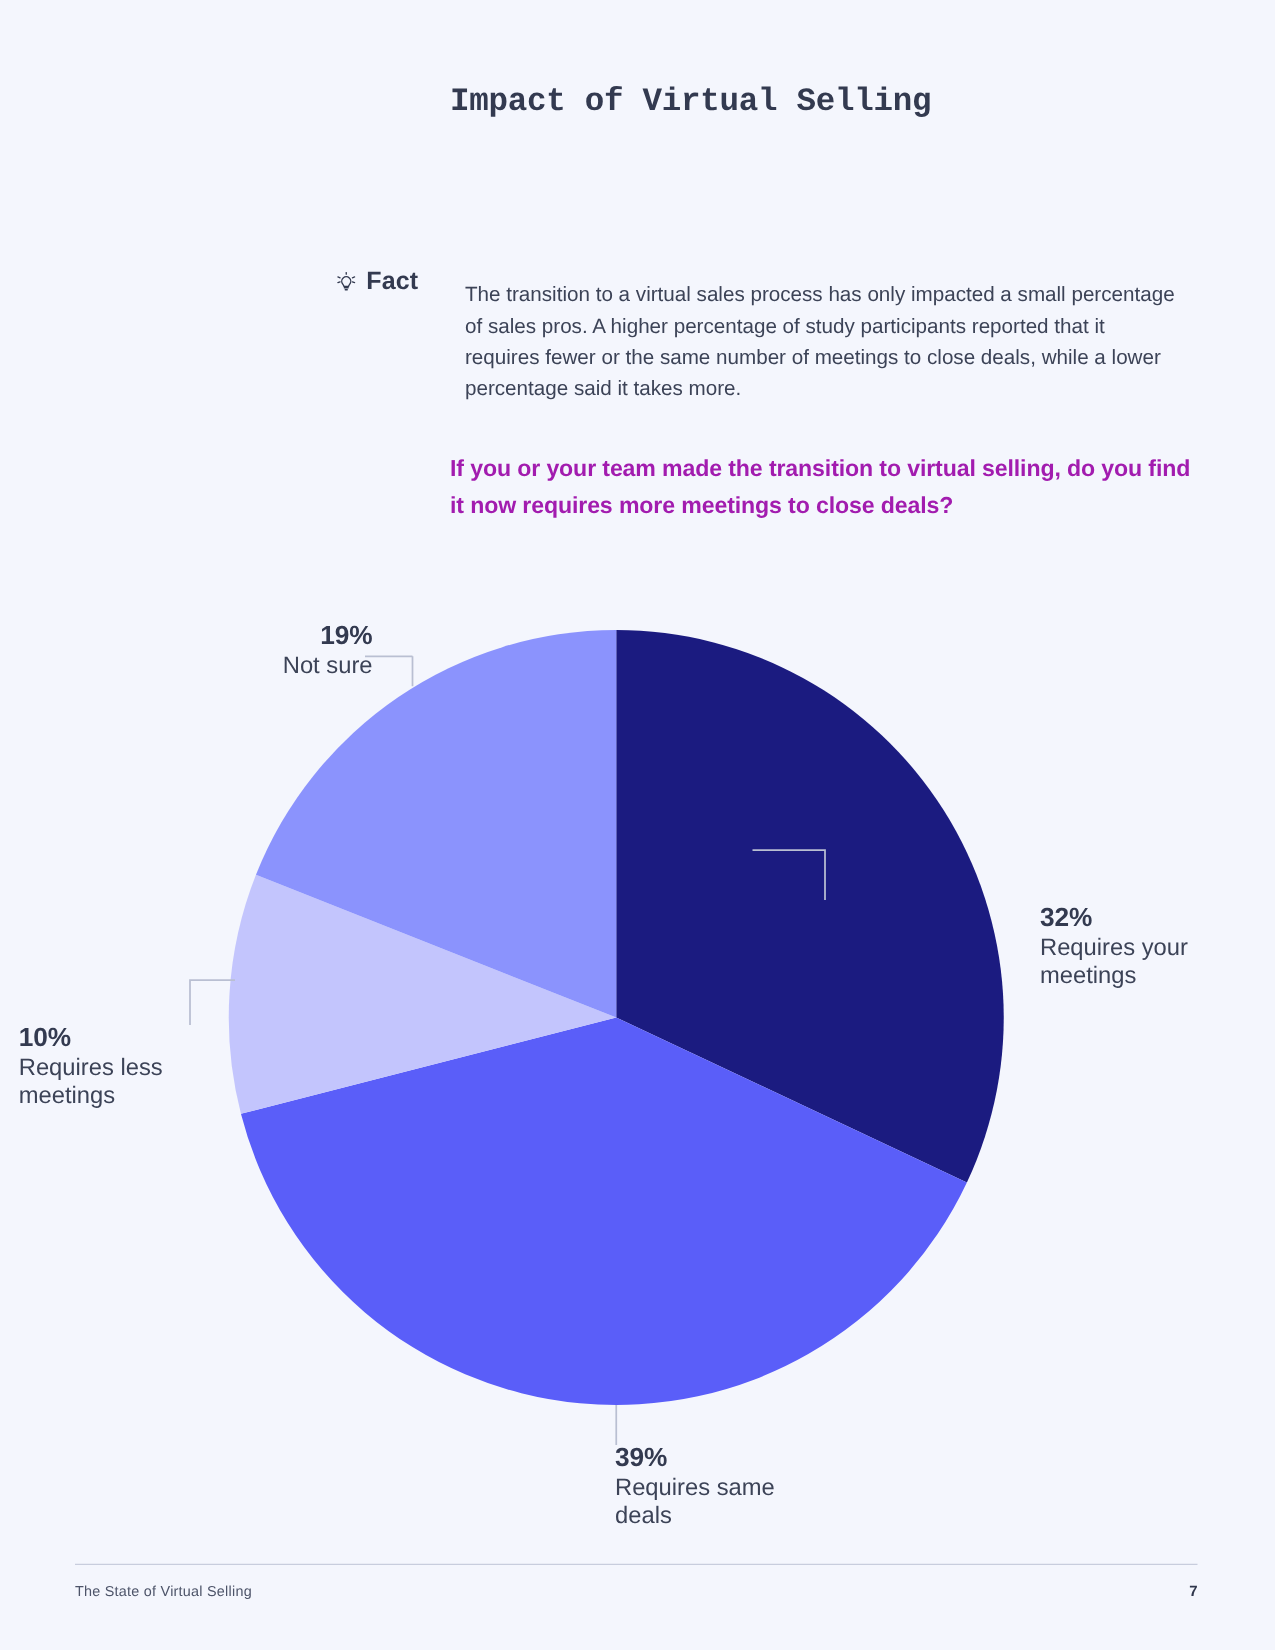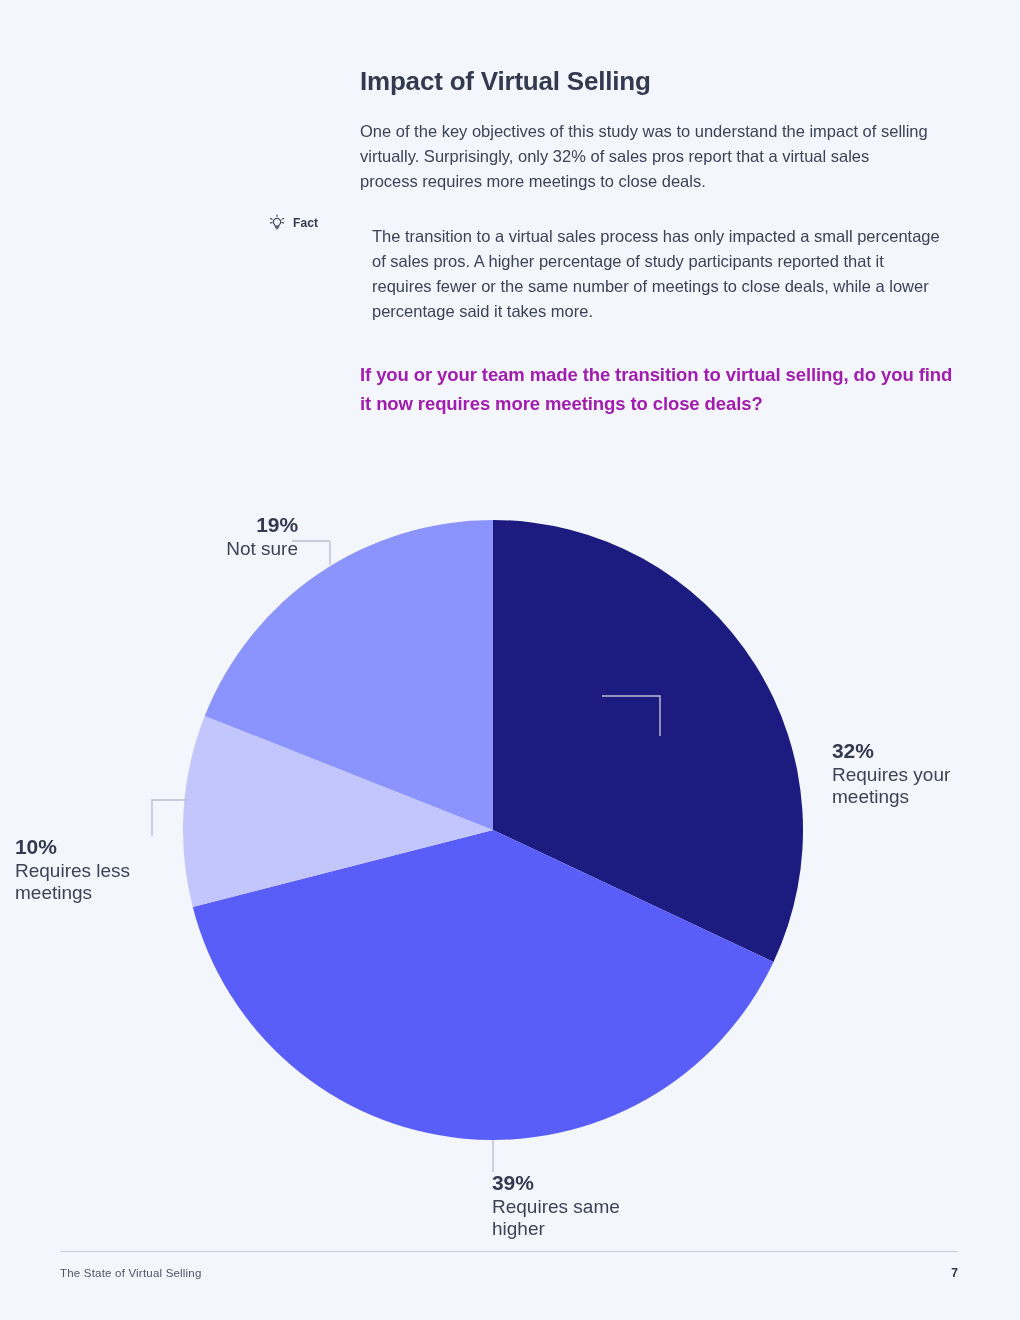--- a/index.html
+++ b/index.html
@@ -20,20 +20,21 @@
     width: 1020px;
     height: 1320px;
   }
 
   
   .intro {
     position: absolute;
     left: 360px;
     top: 66px;
     width: 590px;
+    font-family: Liberation Mono, monospace;
   }
   .page-title {
     font-size: 26px;
     font-weight: 700;
     color: #333a50;
     letter-spacing: -0.2px;
     margin: 0 0 22px 0;
     line-height: 1.2;
   }
   .intro-paragraph {
@@ -61,21 +62,21 @@
     gap: 7px;
     padding-top: 2px;
   }
   .bulb-icon {
     width: 18px;
     height: 18px;
     display: block;
     flex: 0 0 18px;
   }
   .fact-label {
-    font-size: 12px;
+    font-size: 20px;
     font-weight: 700;
     color: #333a50;
     letter-spacing: 0.1px;
   }
   .fact-text {
     font-size: 16.5px;
     line-height: 25px;
     color: #3c4357;
     width: 570px;
     margin: 12px;
@@ -91,21 +92,21 @@
     font-weight: 700;
     line-height: 29px;
     color: #a21caf;
     letter-spacing: -0.1px;
   }
 
   
   .chart-area {
     position: absolute;
     left: 0;
-    top: 440px;
+    top: 424px;
     width: 1020px;
     height: 830px;
   }
   .chart-svg {
     position: absolute;
     left: 0;
     top: 0;
   }
   .slice-label {
     position: absolute;
@@ -158,21 +159,20 @@
     color: #2f364c;
   }
 </style>
 </head>
 <body>
 
 <div class="page">
 
   <div class="intro">
     <h1 class="page-title">Impact of Virtual Selling</h1>
-    <p class="intro-paragraph">One of the key objectives of this study was to understand the impact of selling virtually. Surprisingly, only 32% of sales pros report that a virtual sales process requires more meetings to close deals.</p>
   </div>
 
   <div class="fact-block">
     <div class="fact-tag">
       <svg class="bulb-icon" viewBox="0 0 20 20" aria-hidden="true">
         <g fill="none" stroke="#333a50" stroke-width="1.2" stroke-linecap="round">
           <path d="M6.9 11.4a4 4 0 1 1 6.2 0c-.6.75-1 1.3-1.1 2.1H8c-.1-.8-.5-1.35-1.1-2.1Z" fill="none"></path>
           <path d="M8.3 14.7h3.4"></path>
           <path d="M9.1 16.4h1.8"></path>
           <path d="M2.6 5.1l1.9.7"></path>
@@ -221,21 +221,21 @@
 
     <div class="slice-label lbl-less">
       <div class="slice-pct">10%</div>
       <div class="slice-name">Requires less</div>
       <div class="slice-name">meetings</div>
     </div>
 
     <div class="slice-label lbl-same">
       <div class="slice-pct">39%</div>
       <div class="slice-name">Requires same</div>
-      <div class="slice-name">higher</div>
+      <div class="slice-name">deals</div>
     </div>
   </div>
 
   <div class="footer-rule"></div>
   <div class="footer">
     <span class="footer-title">The State of Virtual Selling</span>
     <span class="footer-page">7</span>
   </div>
 
 </div>

